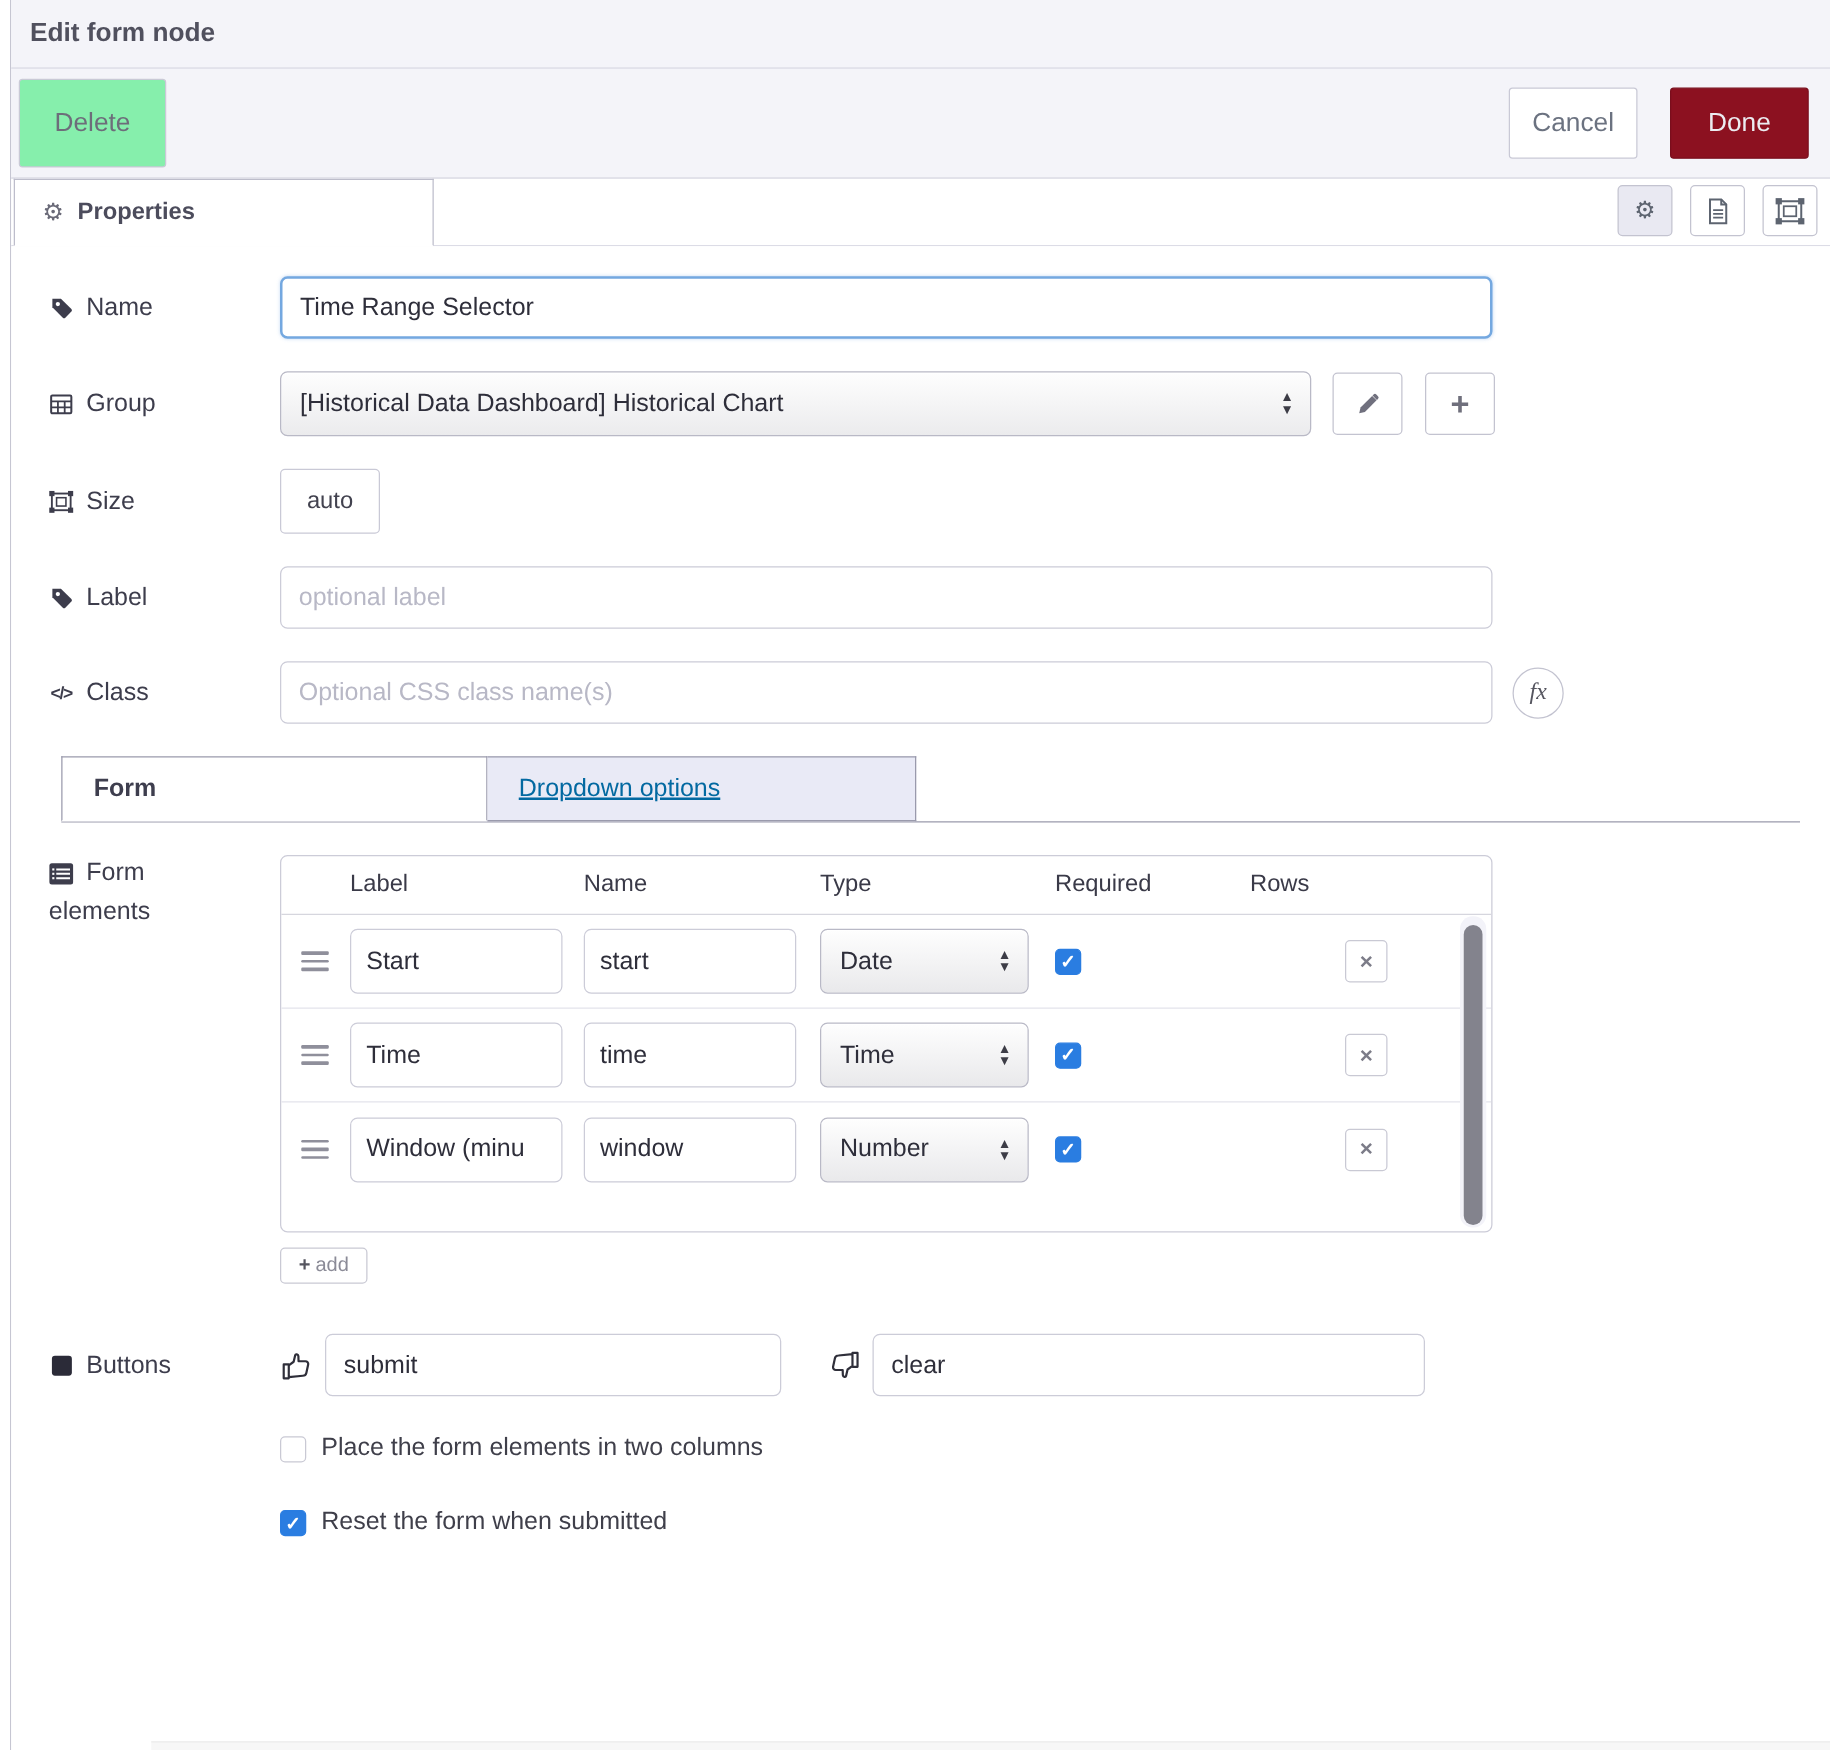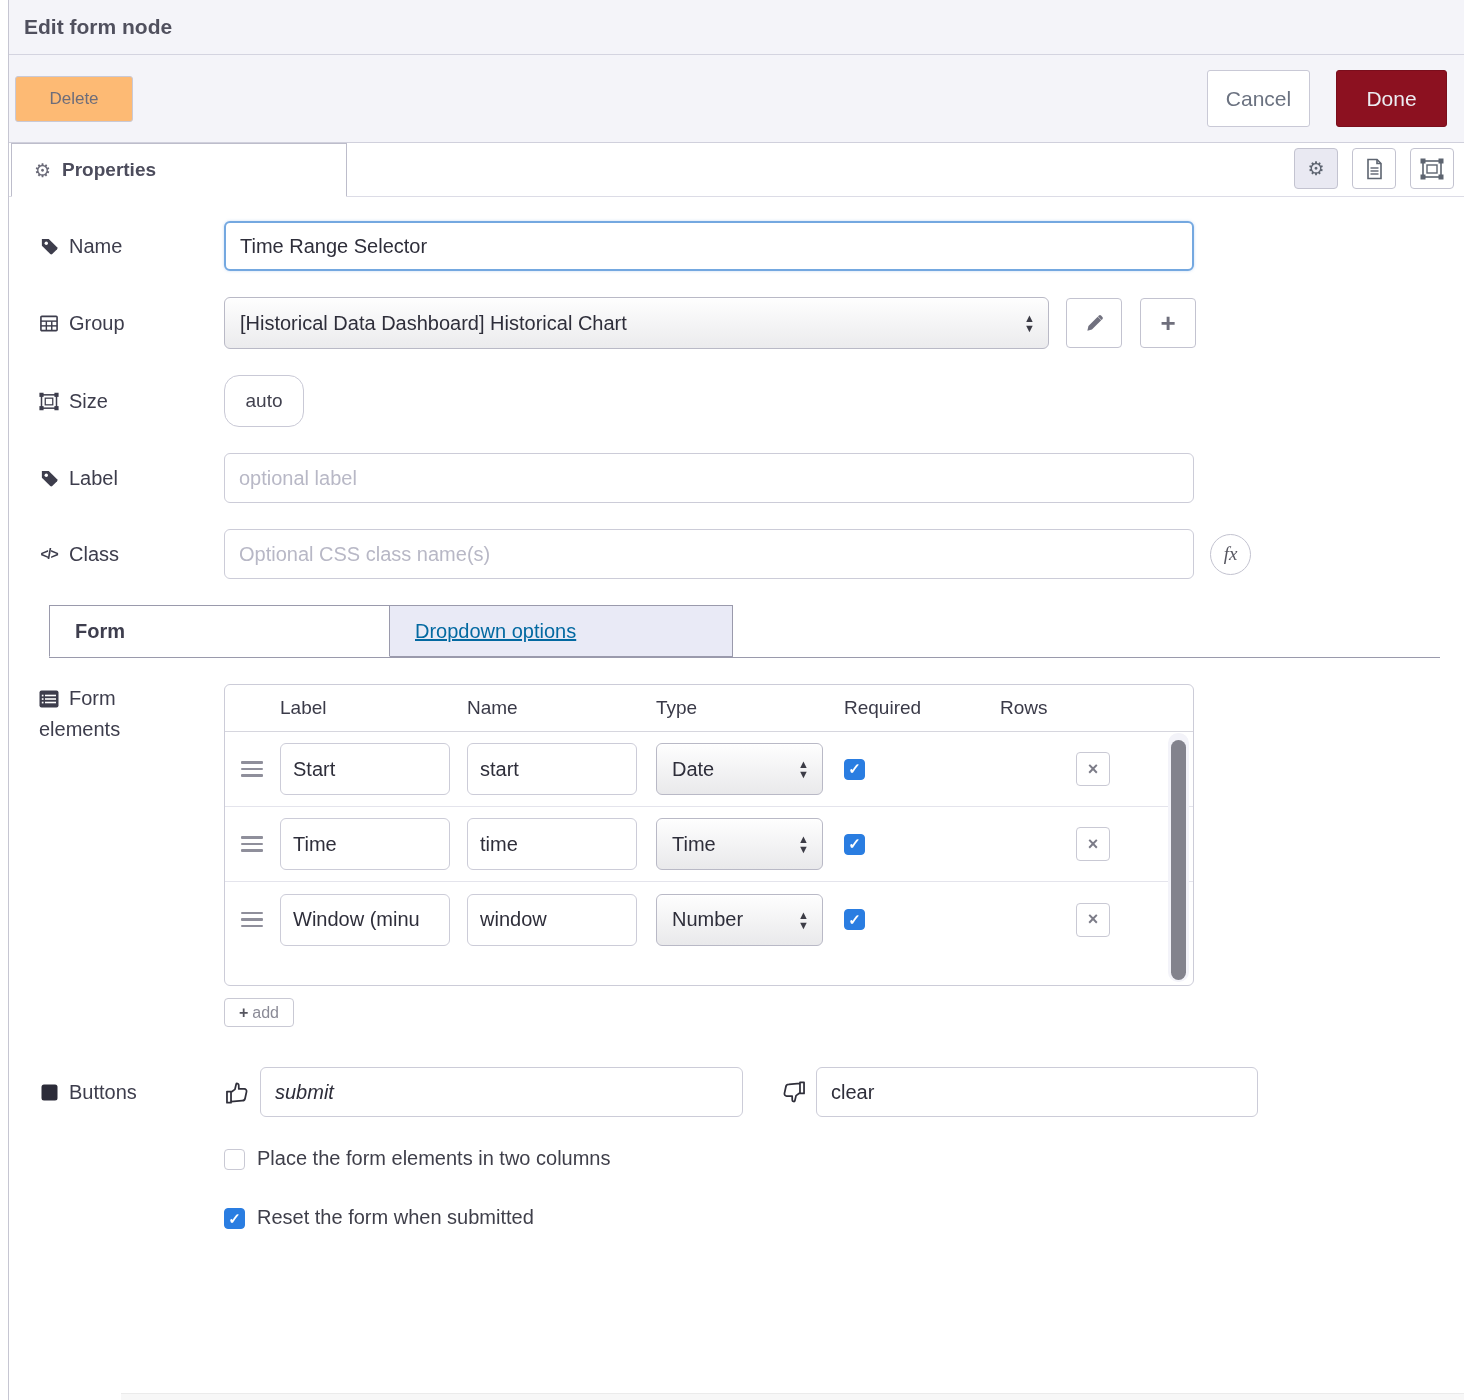--- a/index.html
+++ b/index.html
@@ -6,21 +6,21 @@
   html,body { width:1464px; height:1400px; background:#fff; font-family:"Liberation Sans",sans-serif; overflow:hidden; }
   .tray { position:absolute; left:8px; top:0; width:1456px; height:1400px; border-left:1px solid #c6c6d2; display:flex; flex-direction:column; background:#fff; }
 
   
   .titlebar { height:55px; background:#f4f4f9; border-bottom:1px solid #d4d4e0; display:flex; align-items:center; padding-left:15px; flex:none; }
   .title { font-size:21px; font-weight:bold; color:#50505e; }
 
   
   .toolbar { height:88px; background:#f4f4f9; border-bottom:1px solid #d0d0dc; display:flex; align-items:center; padding:0 17px 0 6px; flex:none; }
   .btn { cursor:pointer; border-radius:3px; display:flex; align-items:center; justify-content:center; }
-  .btn-delete { width:118px; height:46px; background:#fdba74; border:1px solid #c9c9d6; font-size:17px; color:#6d6d7a; }
+  .btn-delete { width:118px; height:71px; background:#86efac; border:1px solid #c9c9d6; font-size:21px; color:#6d6d7a; }
   .toolbar-right { margin-left:auto; display:flex; gap:26px; }
   .btn-cancel { width:103px; height:57px; background:#fff; border:1px solid #c9c9d6; font-size:21px; color:#6b7280; }
   .btn-done { width:111px; height:57px; border:1px solid #7a0e1c; font-size:21px; color:#ececf1; }
 
   
   .tabrow { height:54px; background:#fff; border-bottom:1px solid #dcdce6; position:relative; flex:none; }
   .properties-tab { position:absolute; left:2px; top:0; width:336px; height:54px; background:#fff; border:1px solid #bdbdcb; border-bottom:1px solid #fff; display:flex; align-items:center; gap:11px; padding-left:22px; cursor:pointer; }
   .gear-glyph { font-size:19px; color:#6a6a78; line-height:1; }
   .properties-label { font-weight:bold; font-size:19px; color:#4c4c5c; }
   .tab-icons { position:absolute; right:10px; top:5px; display:flex; gap:14px; }
@@ -32,21 +32,21 @@
   .frow { display:flex; align-items:center; margin-bottom:26px; }
   .flabel { width:185px; display:flex; align-items:center; gap:10px; font-size:20px; color:#3d3d4c; flex:none; }
   .licon { width:20px; height:20px; flex:none; color:#3d3d4c; display:flex; align-items:center; justify-content:center; }
   .tinput { height:50px; border:1px solid #ccccd8; border-radius:6px; font-size:20px; color:#2e2e3a; padding:0 14px; background:#fff; font-family:"Liberation Sans",sans-serif; outline:none; }
   .tinput::placeholder { color:#b8b8c6; }
   .input-name { width:970px; height:50px; border:2px solid #74a8e0; box-shadow:0 0 3px rgba(90,150,220,.35); }
   .select { width:825px; height:52px; border:1px solid #b9b9c6; border-radius:6px; background:linear-gradient(#fefefe,#ebebed); font-size:20px; color:#2e2e3a; padding:0 40px 0 15px; position:relative; display:flex; align-items:center; cursor:pointer; box-shadow:inset 0 1px 0 #fff; }
   .spinner { position:absolute; right:13px; top:50%; transform:translateY(-50%); display:flex; flex-direction:column; align-items:center; color:#3c3c46; font-size:11px; line-height:10px; }
   .mini-btn { width:56px; height:50px; border:1px solid #c3c3d0; border-radius:4px; background:#fff; color:#70707e; display:flex; align-items:center; justify-content:center; cursor:pointer; }
   .group-extra { display:flex; gap:18px; margin-left:17px; }
-  .size-btn { width:80px; height:52px; border:1px solid #c9c9d6; border-radius:15px; background:#fff; font-size:19px; color:#42424f; display:flex; align-items:center; justify-content:center; cursor:pointer; }
+  .size-btn { width:80px; height:52px; border:1px solid #c9c9d6; border-radius:4px; background:#fff; font-size:19px; color:#42424f; display:flex; align-items:center; justify-content:center; cursor:pointer; }
   .fx-btn { width:41px; height:41px; border-radius:50%; border:1px solid #c3c3d0; background:#fff; color:#55555f; font-family:"Liberation Serif",serif; font-style:italic; font-size:19px; display:flex; align-items:center; justify-content:center; margin-left:16px; cursor:pointer; }
 
   
   .section-tabs { display:flex; width:1391px; margin:8px 0 0 10px; border-bottom:1px solid #9a9aac; }
   .stab { height:52px; display:flex; align-items:center; padding-left:25px; font-size:20px; cursor:pointer; }
   .stab.active { width:341px; background:#fff; border:1px solid #9a9aac; border-bottom:1px solid #fff; margin-bottom:-1px; font-weight:bold; color:#3e3e4e; }
   .stab.inactive { width:343px; background:#e9eaf6; border:1px solid #9a9aac; border-left:none; color:#0369a1;text-decoration:underline; }
 
   
   .fe-section { display:flex; margin-top:26px; }
@@ -65,21 +65,21 @@
   .checkbox.checked { background:#2a7de1; border-color:#2a7de1; color:#fff; font-size:15px; font-weight:bold; }
   .del-btn { width:34px; height:34px; border:1px solid #c9c9d4; border-radius:4px; background:#fff; color:#7c7c88; font-size:18px; font-weight:bold; display:flex; align-items:center; justify-content:center; cursor:pointer; }
   .scroll-track { position:absolute; right:4px; top:48px; bottom:3px; width:21px; background:#f3f3f9; border-radius:10px; }
   .scroll-thumb { position:absolute; left:3px; top:7px; width:15px; height:240px; background:#83838d; border-radius:8px; cursor:pointer; }
   .add-btn { margin:12px 0 0 185px; width:70px; height:29px; border:1px solid #c9c9d4; border-radius:4px; background:#fff; font-size:16px; color:#8b8b97; display:flex; align-items:center; justify-content:center; gap:4px; cursor:pointer; }
   .add-plus { color:#55555f; font-weight:bold; font-size:16px; }
 
   
   .btnrow { display:flex; align-items:center; margin-top:40px; }
   .thumb-icon { width:27px; height:27px; color:#2f2f3a; flex:none; }
-  .input-submit { width:483px; margin-left:9px;font-style:italic; }
+  .input-submit { width:365px; margin-left:9px; }
   .thumb-down-wrap { margin-left:37px; }
   .input-clear { width:442px; margin-left:9px; }
 
   
   .optrow { display:flex; align-items:flex-end; gap:12px; margin-left:185px; font-size:20px; color:#3f3f4a; }
   .optrow.first { margin-top:30px; }
   .optrow.second { margin-top:36px; }
 
   
   .topicrow { display:flex; align-items:center; margin-top:38px; }

